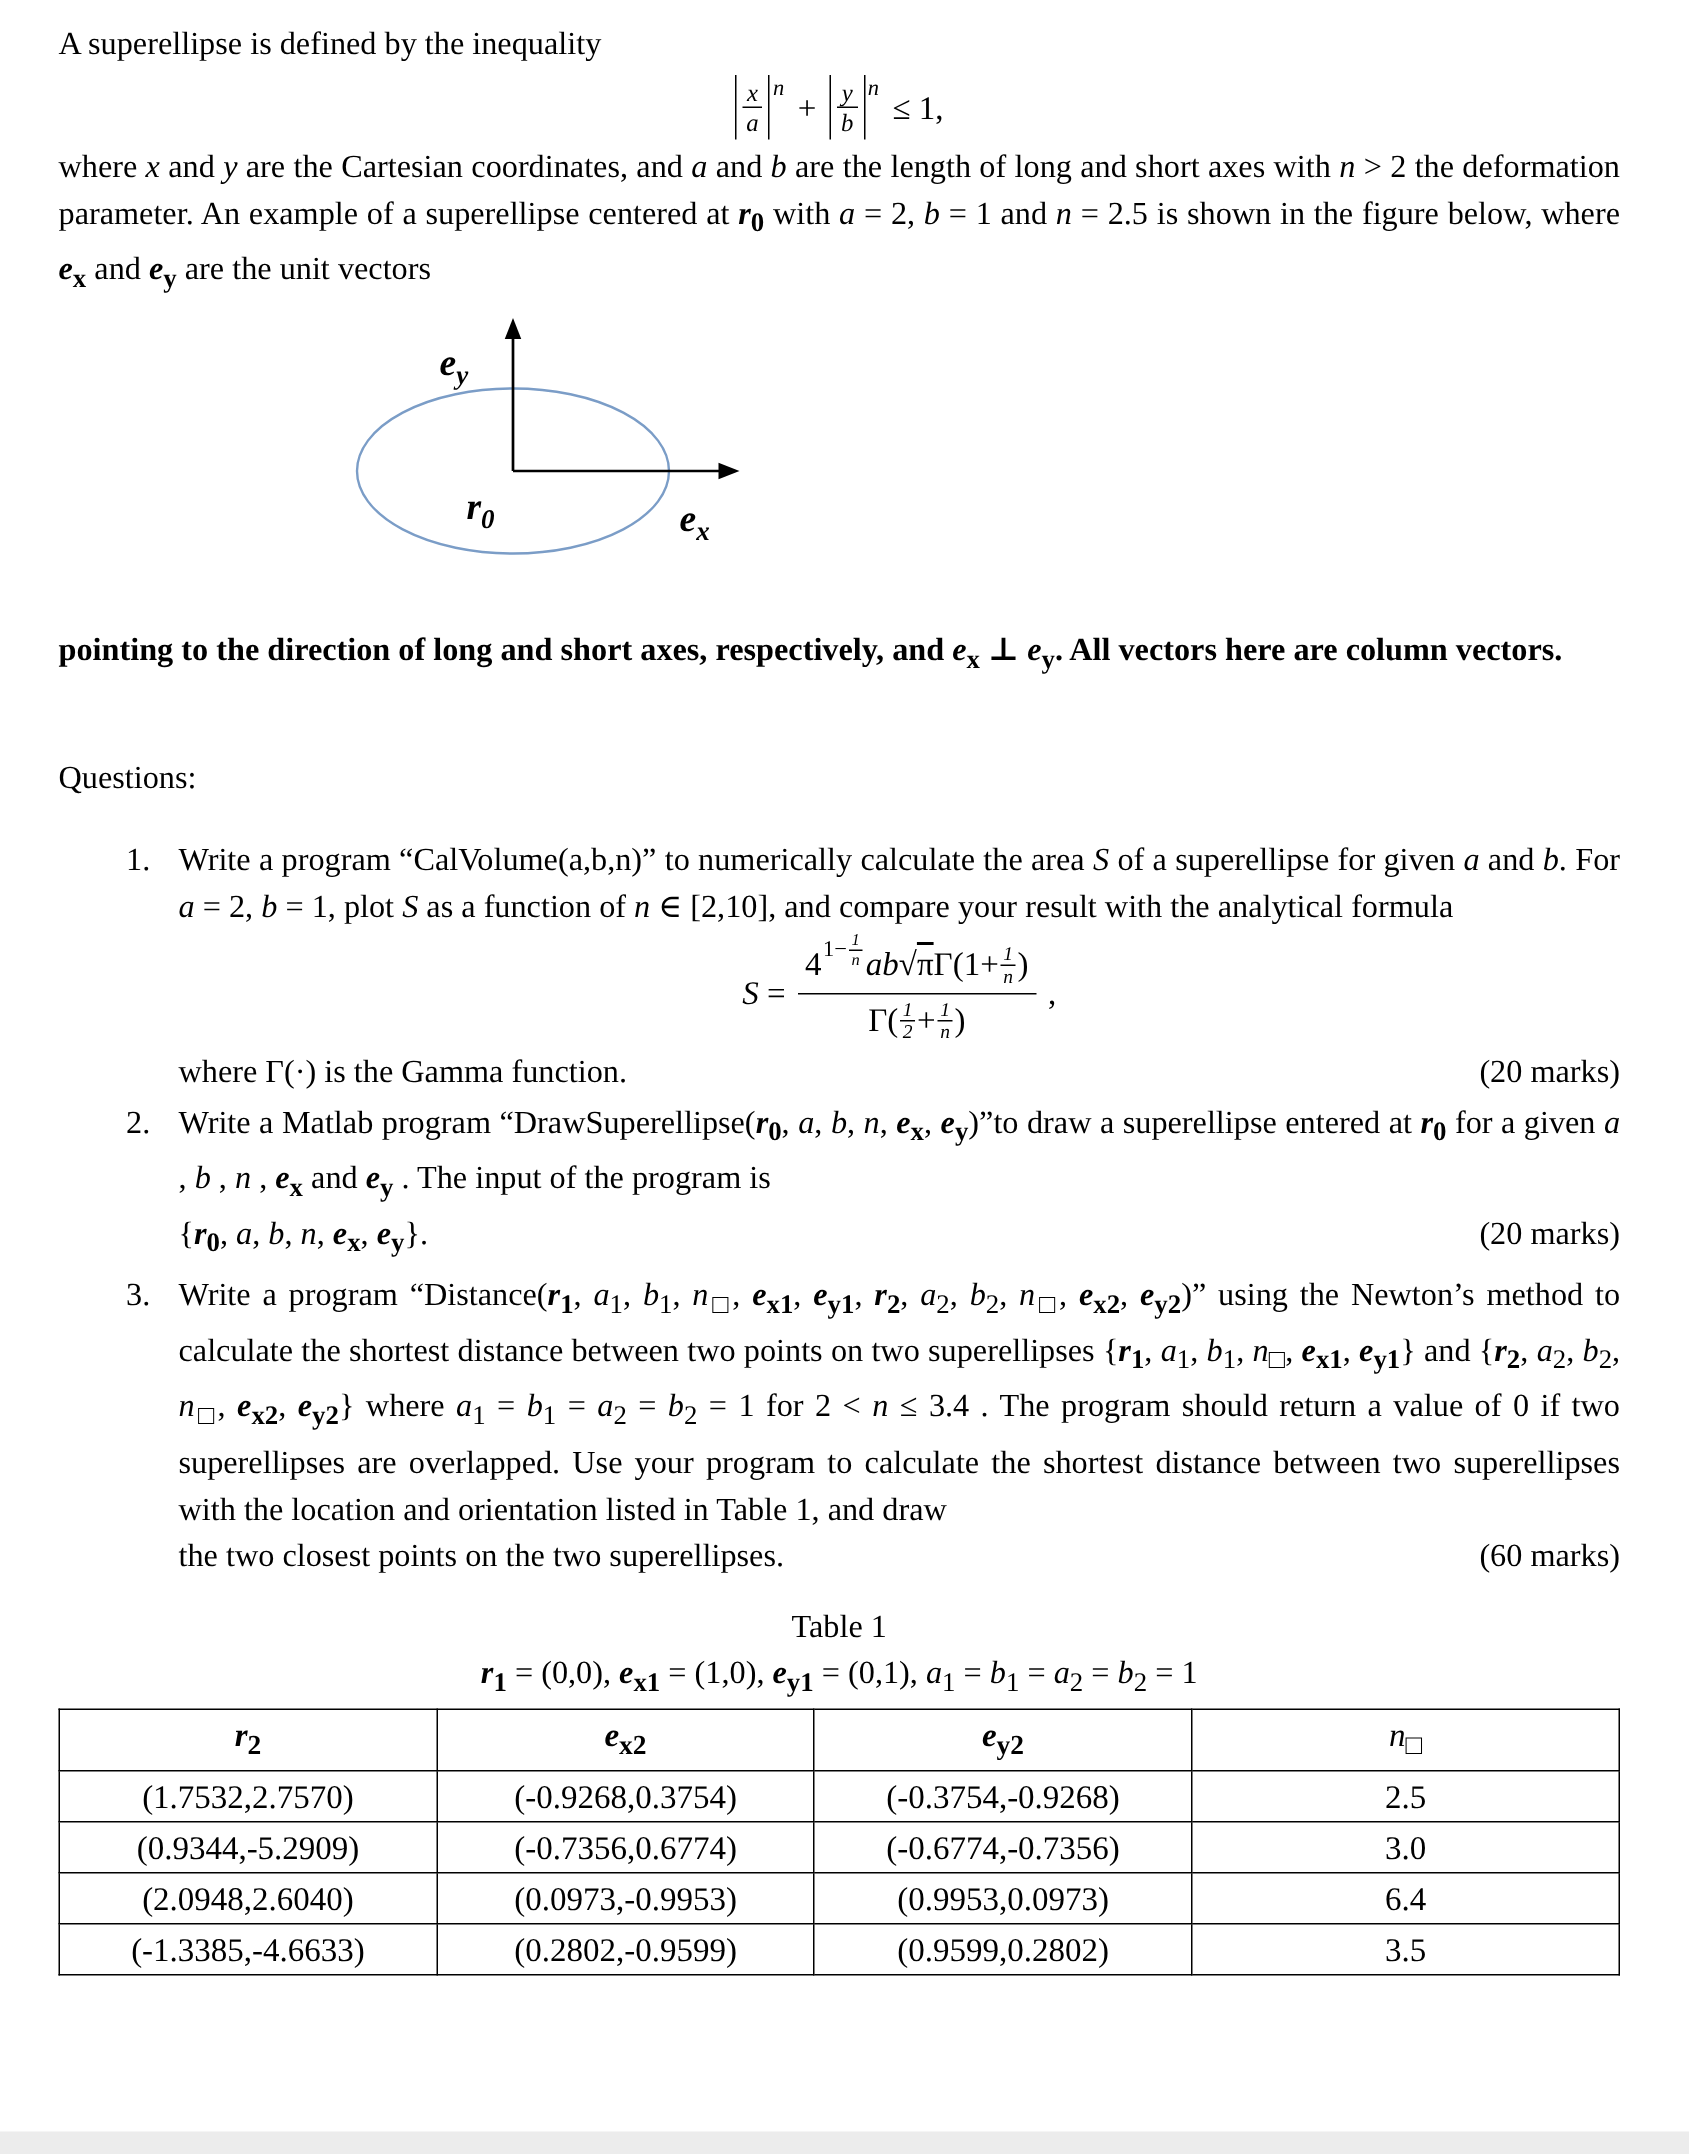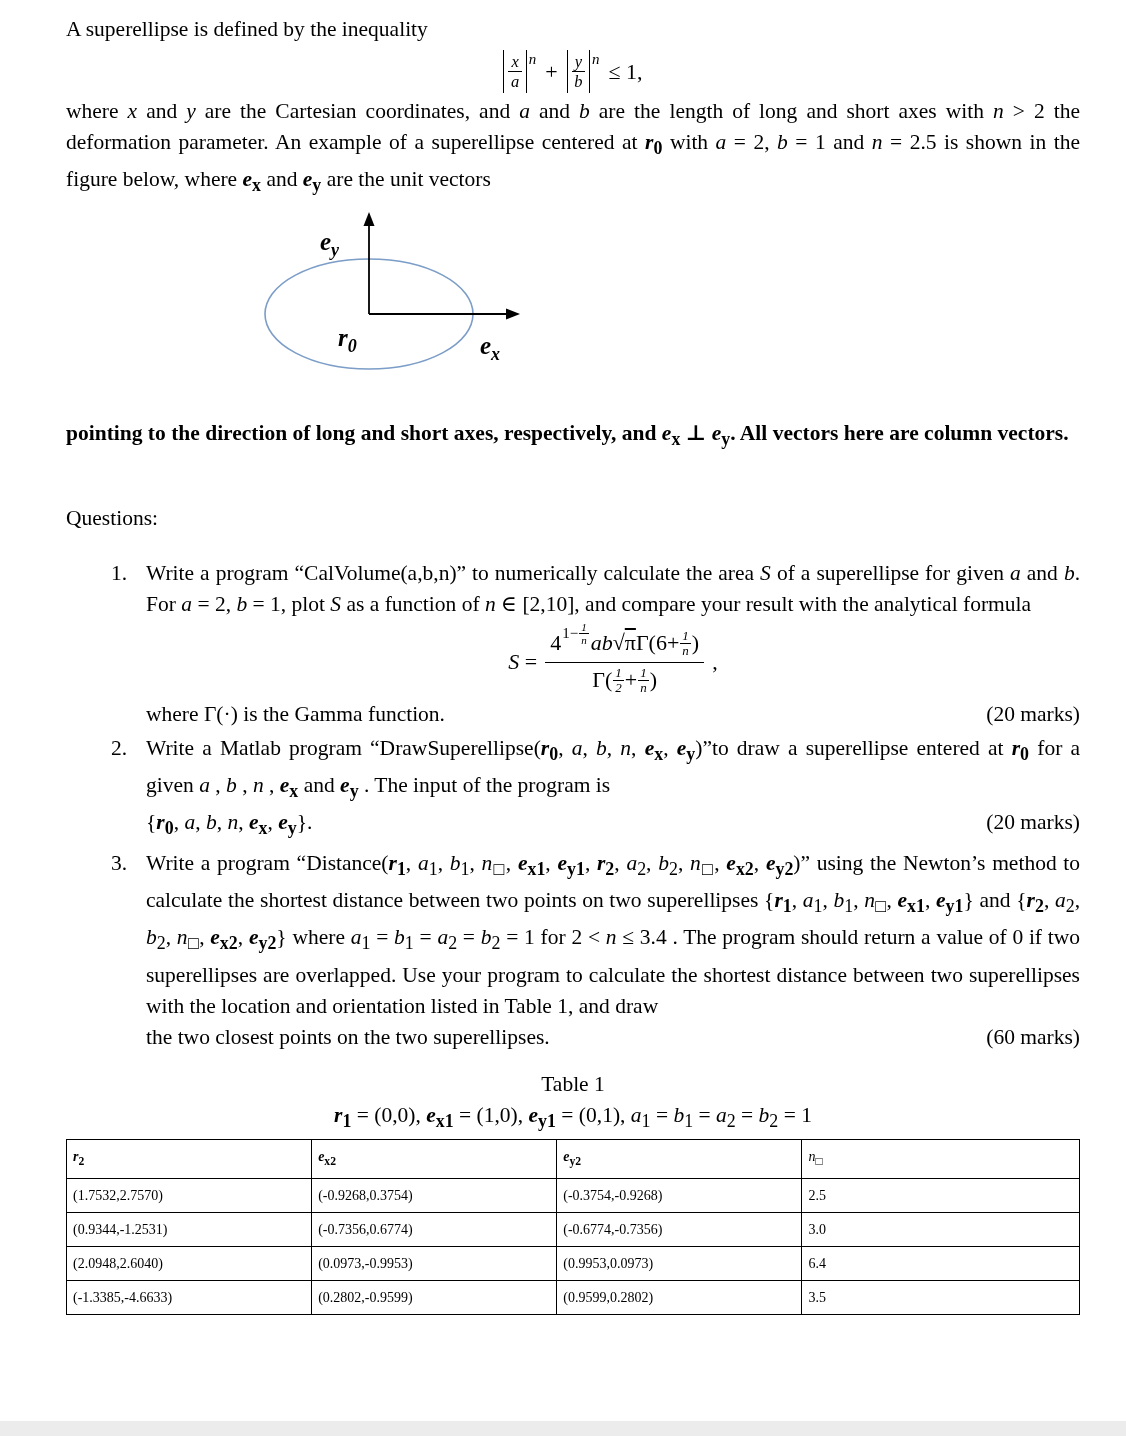--- a/index.html
+++ b/index.html
@@ -2,21 +2,21 @@
 <html><head>
 <meta charset="utf-8">
 <style>
   html,body{margin:0;padding:0}
   body{
     width:1126px;height:1436px;overflow:hidden;position:relative;
     background:#ffffff;color:#000;
     font-family:"Liberation Serif","DejaVu Serif",serif;
     font-size:21.5px;line-height:31px;
   }
-  .page{padding:14px 46px 0 66px;}
+  .page{padding:14px 46px 0 39px;}
   p{margin:0;}
   .just{text-align:justify;}
 
   
   .f1{display:flex;justify-content:center;align-items:center;gap:9px;margin:5px 0 3px;font-size:22px;line-height:normal;}
   .pw{display:inline-flex;align-items:center;}
   .absf{display:inline-flex;align-items:center;border-left:1.5px solid #000;border-right:1.5px solid #000;padding:2px 4px;}
   .fr{display:inline-flex;flex-direction:column;align-items:center;font-style:italic;font-size:16.5px;line-height:19px;}
   .fr>span:first-child{border-bottom:1.3px solid #000;padding:0 3px;}
   .pw sup{font-style:italic;font-size:15px;line-height:0;position:relative;top:-13px;margin-left:2px;}
@@ -45,21 +45,21 @@
   sup.exp .sf{font-size:11px;line-height:12px;}
   .ov{text-decoration:overline;}
 
   .tailrow{display:flex;justify-content:space-between;}
 
   .tblcap{text-align:center;margin-top:16px;font-family:Liberation Serif, serif;}
   .tblsub{text-align:center;margin-bottom:2px;}
   table.t1{width:100%;border-collapse:collapse;margin-top:2px;}
   .t1 col.c1,.t1 col.c2,.t1 col.c3{width:24.2%;}
   .t1 col.c4{width:27.4%;}
-  .t1 th,.t1 td{border:1.4px solid #000;text-align:left;font-weight:normal;padding:2px 6px;line-height:29px;font-size:14px;}
+  .t1 th,.t1 td{border:1.4px solid #000;text-align:center;font-weight:normal;padding:2px 6px;line-height:29px;font-size:22px;}
 
   .page-edge{position:absolute;left:0;right:0;bottom:0;height:15px;background:#ececec;}
 </style>
 </head>
 <body>
 
 <div class="page">
 
   <p>A superellipse is defined by the inequality</p>
 
@@ -117,21 +117,21 @@
               <sup class="exp">
                 <span>1−</span>
                 <span class="sf">
                   <span>1</span>
                   <span>n</span>
                 </span>
               </sup>
               <span class="mi">ab</span>
               <span>√</span>
               <span class="ov">π</span>
-              <span>Γ(6+</span>
+              <span>Γ(1+</span>
               <span class="sf">
                 <span>1</span>
                 <span>n</span>
               </span>
               <span>)</span>
           </span>
           <span class="den">
             <span>Γ(</span>
               <span class="sf">
                 <span>1</span>
@@ -195,21 +195,21 @@
       </tr>
     </thead>
     <tbody>
       <tr>
         <td>(1.7532,2.7570)</td>
         <td>(-0.9268,0.3754)</td>
         <td>(-0.3754,-0.9268)</td>
         <td>2.5</td>
       </tr>
       <tr>
-        <td>(0.9344,-1.2531)</td>
+        <td>(0.9344,-5.2909)</td>
         <td>(-0.7356,0.6774)</td>
         <td>(-0.6774,-0.7356)</td>
         <td>3.0</td>
       </tr>
       <tr>
         <td>(2.0948,2.6040)</td>
         <td>(0.0973,-0.9953)</td>
         <td>(0.9953,0.0973)</td>
         <td>6.4</td>
       </tr>

